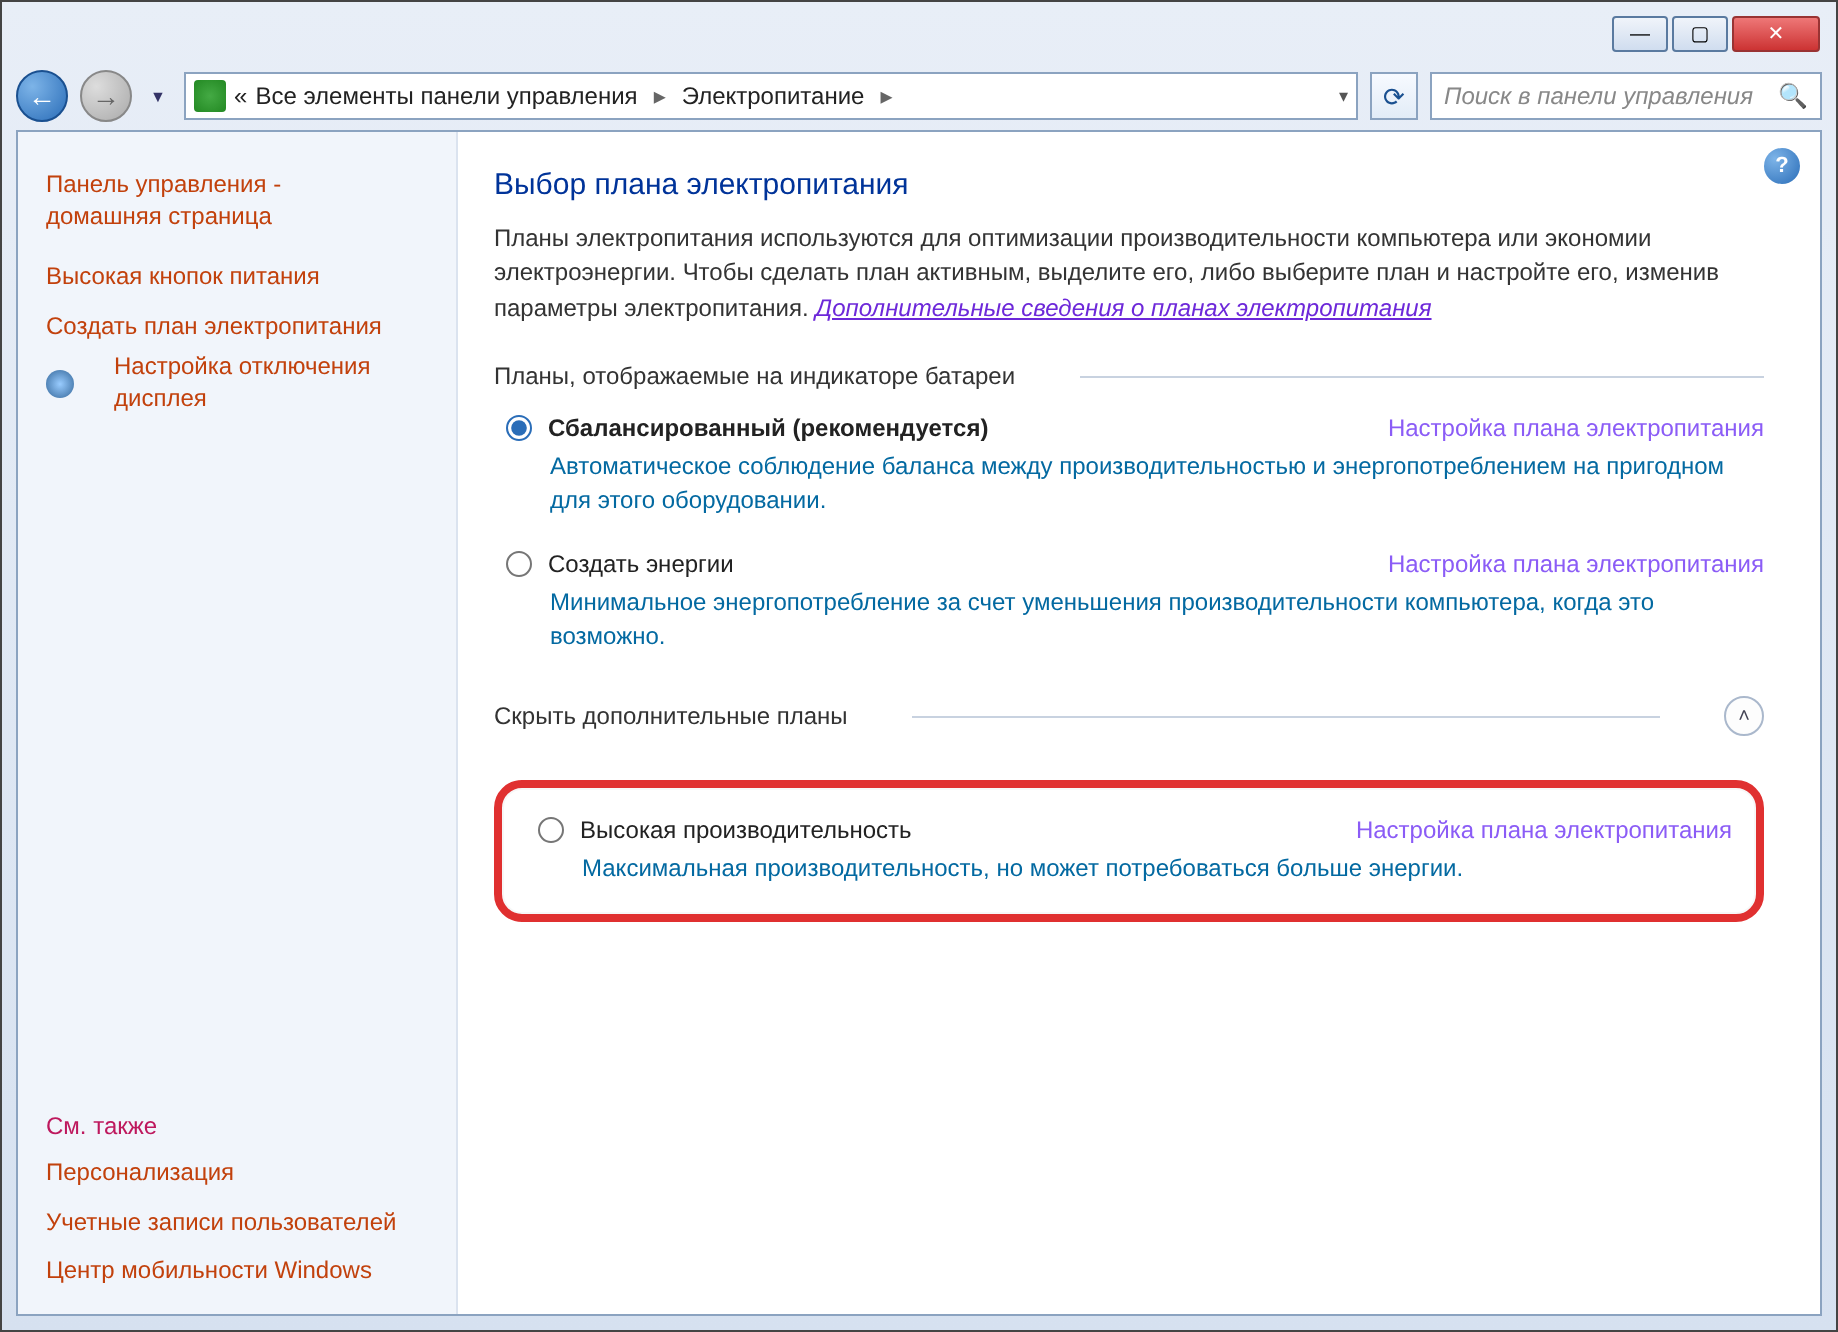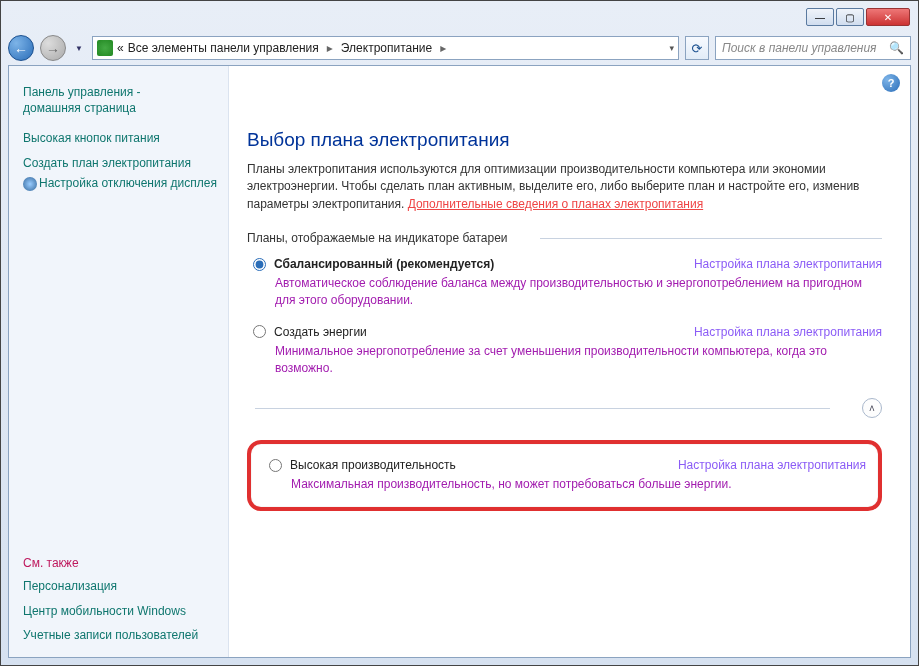--- a/index.html
+++ b/index.html
@@ -14,42 +14,42 @@
 .navdrop { width: 14px; height: 18px; display: flex; align-items: center; justify-content: center; font-size: 8px; color: #336; }
 .pathbox { flex: 1; height: 24px; background: #fff; border: 1px solid #8ba3c0; display: flex; align-items: center; padding: 0 4px; gap: 4px; font-size: 12px; color: #222; }
 .pathbox .icon { width: 16px; height: 16px; background: radial-gradient(circle, #4a4, #282); border-radius: 2px; }
 .pathbox .sep { color: #666; padding: 0 4px; }
 .pathbox .dd { margin-left: auto; font-size: 9px; color: #555; }
 .refreshbtn { width: 24px; height: 24px; border: 1px solid #8ba3c0; background: linear-gradient(#f7faff,#e2ecf7); display: flex; align-items: center; justify-content: center; color: #1a5090; font-size: 13px; }
 .searchbox { width: 196px; height: 24px; background: #fff; border: 1px solid #8ba3c0; display: flex; align-items: center; padding: 0 6px; color: #888; font-style: italic; }
 .searchbox .mag { margin-left: auto; color: #3b6fa8; font-style: normal; }
 .inner { position: absolute; left: 7px; right: 7px; top: 64px; bottom: 7px; background: #fff; border: 1px solid #8ba3c0; display: flex; }
 .sidebar { width: 220px; background: #f1f5fb; border-right: 1px solid #dbe3ef; padding: 14px 10px 10px 14px; display: flex; flex-direction: column; }
-.sidebar a, .sidebar .navlink { color: #0f766e; text-decoration: none; display: block; padding: 4px 0; cursor: pointer; line-height: 1.35; }
+.sidebar a, .sidebar .navlink { color: #c2410c; text-decoration: none; display: block; padding: 4px 0; cursor: pointer; line-height: 1.35; }
 .sidebar .home { padding-bottom: 10px; }
 .sidebar .spacer { flex: 1; }
 .sidebar .see-also-hdr { color: #be185d; padding: 6px 0 4px 0; }
-.sidebar .item-with-icon { display: flex; gap: 2px; align-items: center; }
+.sidebar .item-with-icon { display: flex; gap: 20px; align-items: center; }
 .sidebar .item-with-icon .sicon { width: 14px; height: 14px; border-radius: 50%; background: radial-gradient(circle,#9cf,#369); margin-top: 2px; flex-shrink: 0; }
 .content { flex: 1; padding: 18px 28px 18px 18px; position: relative; overflow: hidden; }
 .helpicon { position: absolute; top: 8px; right: 10px; width: 18px; height: 18px; border-radius: 50%; background: radial-gradient(circle at 30% 30%, #7db4e8, #2a6db8); color: #fff; display: flex; align-items: center; justify-content: center; font-size: 11px; font-weight: bold; }
-h1.pagetitle { color: #003399; font-size: 19px; font-weight: normal; margin-bottom: 10px; margin-top: 45px; }
+h1.pagetitle { color: #003399; font-size: 15px; font-weight: normal; margin-bottom: 10px; }
 .intro { color: #333; line-height: 1.45; margin-bottom: 18px; }
-.intro a { color: #ef4444; text-decoration: underline; }
+.intro a { color: #6d28d9; text-decoration: underline; font-style: italic; }
 .groupbox { margin-bottom: 10px; }
 .group-hdr { display: flex; align-items: center; color: #333; margin-bottom: 8px; gap: 24px; }
 .group-hdr .line { flex: 1; height: 1px; background: #c8d2e0; margin-left: 8px; }
 .group-hdr .tog { width: 20px; height: 20px; border: 1px solid #aab8cc; border-radius: 50%; background: #fdfdfd; margin-left: 8px; display: flex; align-items: center; justify-content: center; font-size: 10px; color: #445; }
 .plan { padding: 4px 0 12px 6px; }
-.plan-row { display: flex; align-items: center; gap: 8px; }
+.plan-row { display: flex; gap: 8px; }
 .plan-row input[type=radio] { accent-color: #2a6db8; }
 .plan-row .name { font-weight: 400; color: #222; }
 .plan-row .name.bold { font-weight: 600; }
 .plan-row .settings-link { margin-left: auto; color: #8b5cf6; cursor: pointer; }
-.plan-desc { color: #a21caf; padding: 4px 0 0 22px; line-height: 1.4; }
+.plan-desc { color: #0369a1; padding: 4px 0 0 22px; line-height: 1.4; }
 .highlight-box { border: 4px solid #e03030; border-radius: 14px; padding: 10px 12px 14px 12px; margin-top: 22px; box-shadow: 0 0 0 1px rgba(0,0,0,.03) inset; }
 </style>
 </head>
 <body>
 
 <div class="window">
   <div class="titlebar">
     <div class="winbtn">—</div>
     <div class="winbtn">▢</div>
     <div class="winbtn close">✕</div>
@@ -83,22 +83,22 @@
       </div>
       <div class="navlink">Высокая кнопок питания</div>
       <div class="navlink">Создать план электропитания</div>
       <div class="item-with-icon">
         <span class="sicon"></span>
         <span class="navlink" style="padding:0">Настройка отключения дисплея</span>
       </div>
       <div class="spacer"></div>
       <div class="see-also-hdr">См. также</div>
       <div class="navlink">Персонализация</div>
+      <div class="navlink">Учетные записи пользователей</div>
       <div class="navlink">Центр мобильности Windows</div>
-      <div class="navlink">Учетные записи пользователей</div>
     </div>
 
     <div class="content">
       <div class="helpicon">?</div>
       <h1 class="pagetitle">Выбор плана электропитания</h1>
       <p class="intro">
         <span>Планы электропитания используются для оптимизации производительности компьютера или экономии электроэнергии. Чтобы сделать план активным, выделите его, либо выберите план и настройте его, изменив параметры электропитания. </span>
         <a href="#">Дополнительные сведения о планах электропитания</a>
       </p>
 
@@ -122,20 +122,21 @@
             <input type="radio" name="plan" style="">
             <span class="name">Создать энергии</span>
             <span class="settings-link">Настройка плана электропитания</span>
           </div>
           <div class="plan-desc">Минимальное энергопотребление за счет уменьшения производительности компьютера, когда это возможно.</div>
         </div>
       </div>
 
       <div class="groupbox">
         <div class="group-hdr">
+          <span>Скрыть дополнительные планы</span>
           <span class="line"></span>
           <span class="tog">˄</span>
         </div>
 
         <div class="highlight-box">
           <div class="plan" style="padding-bottom:0">
             <div class="plan-row">
               <input type="radio" name="plan" style="">
               <span class="name">Высокая производительность</span>
               <span class="settings-link">Настройка плана электропитания</span>

